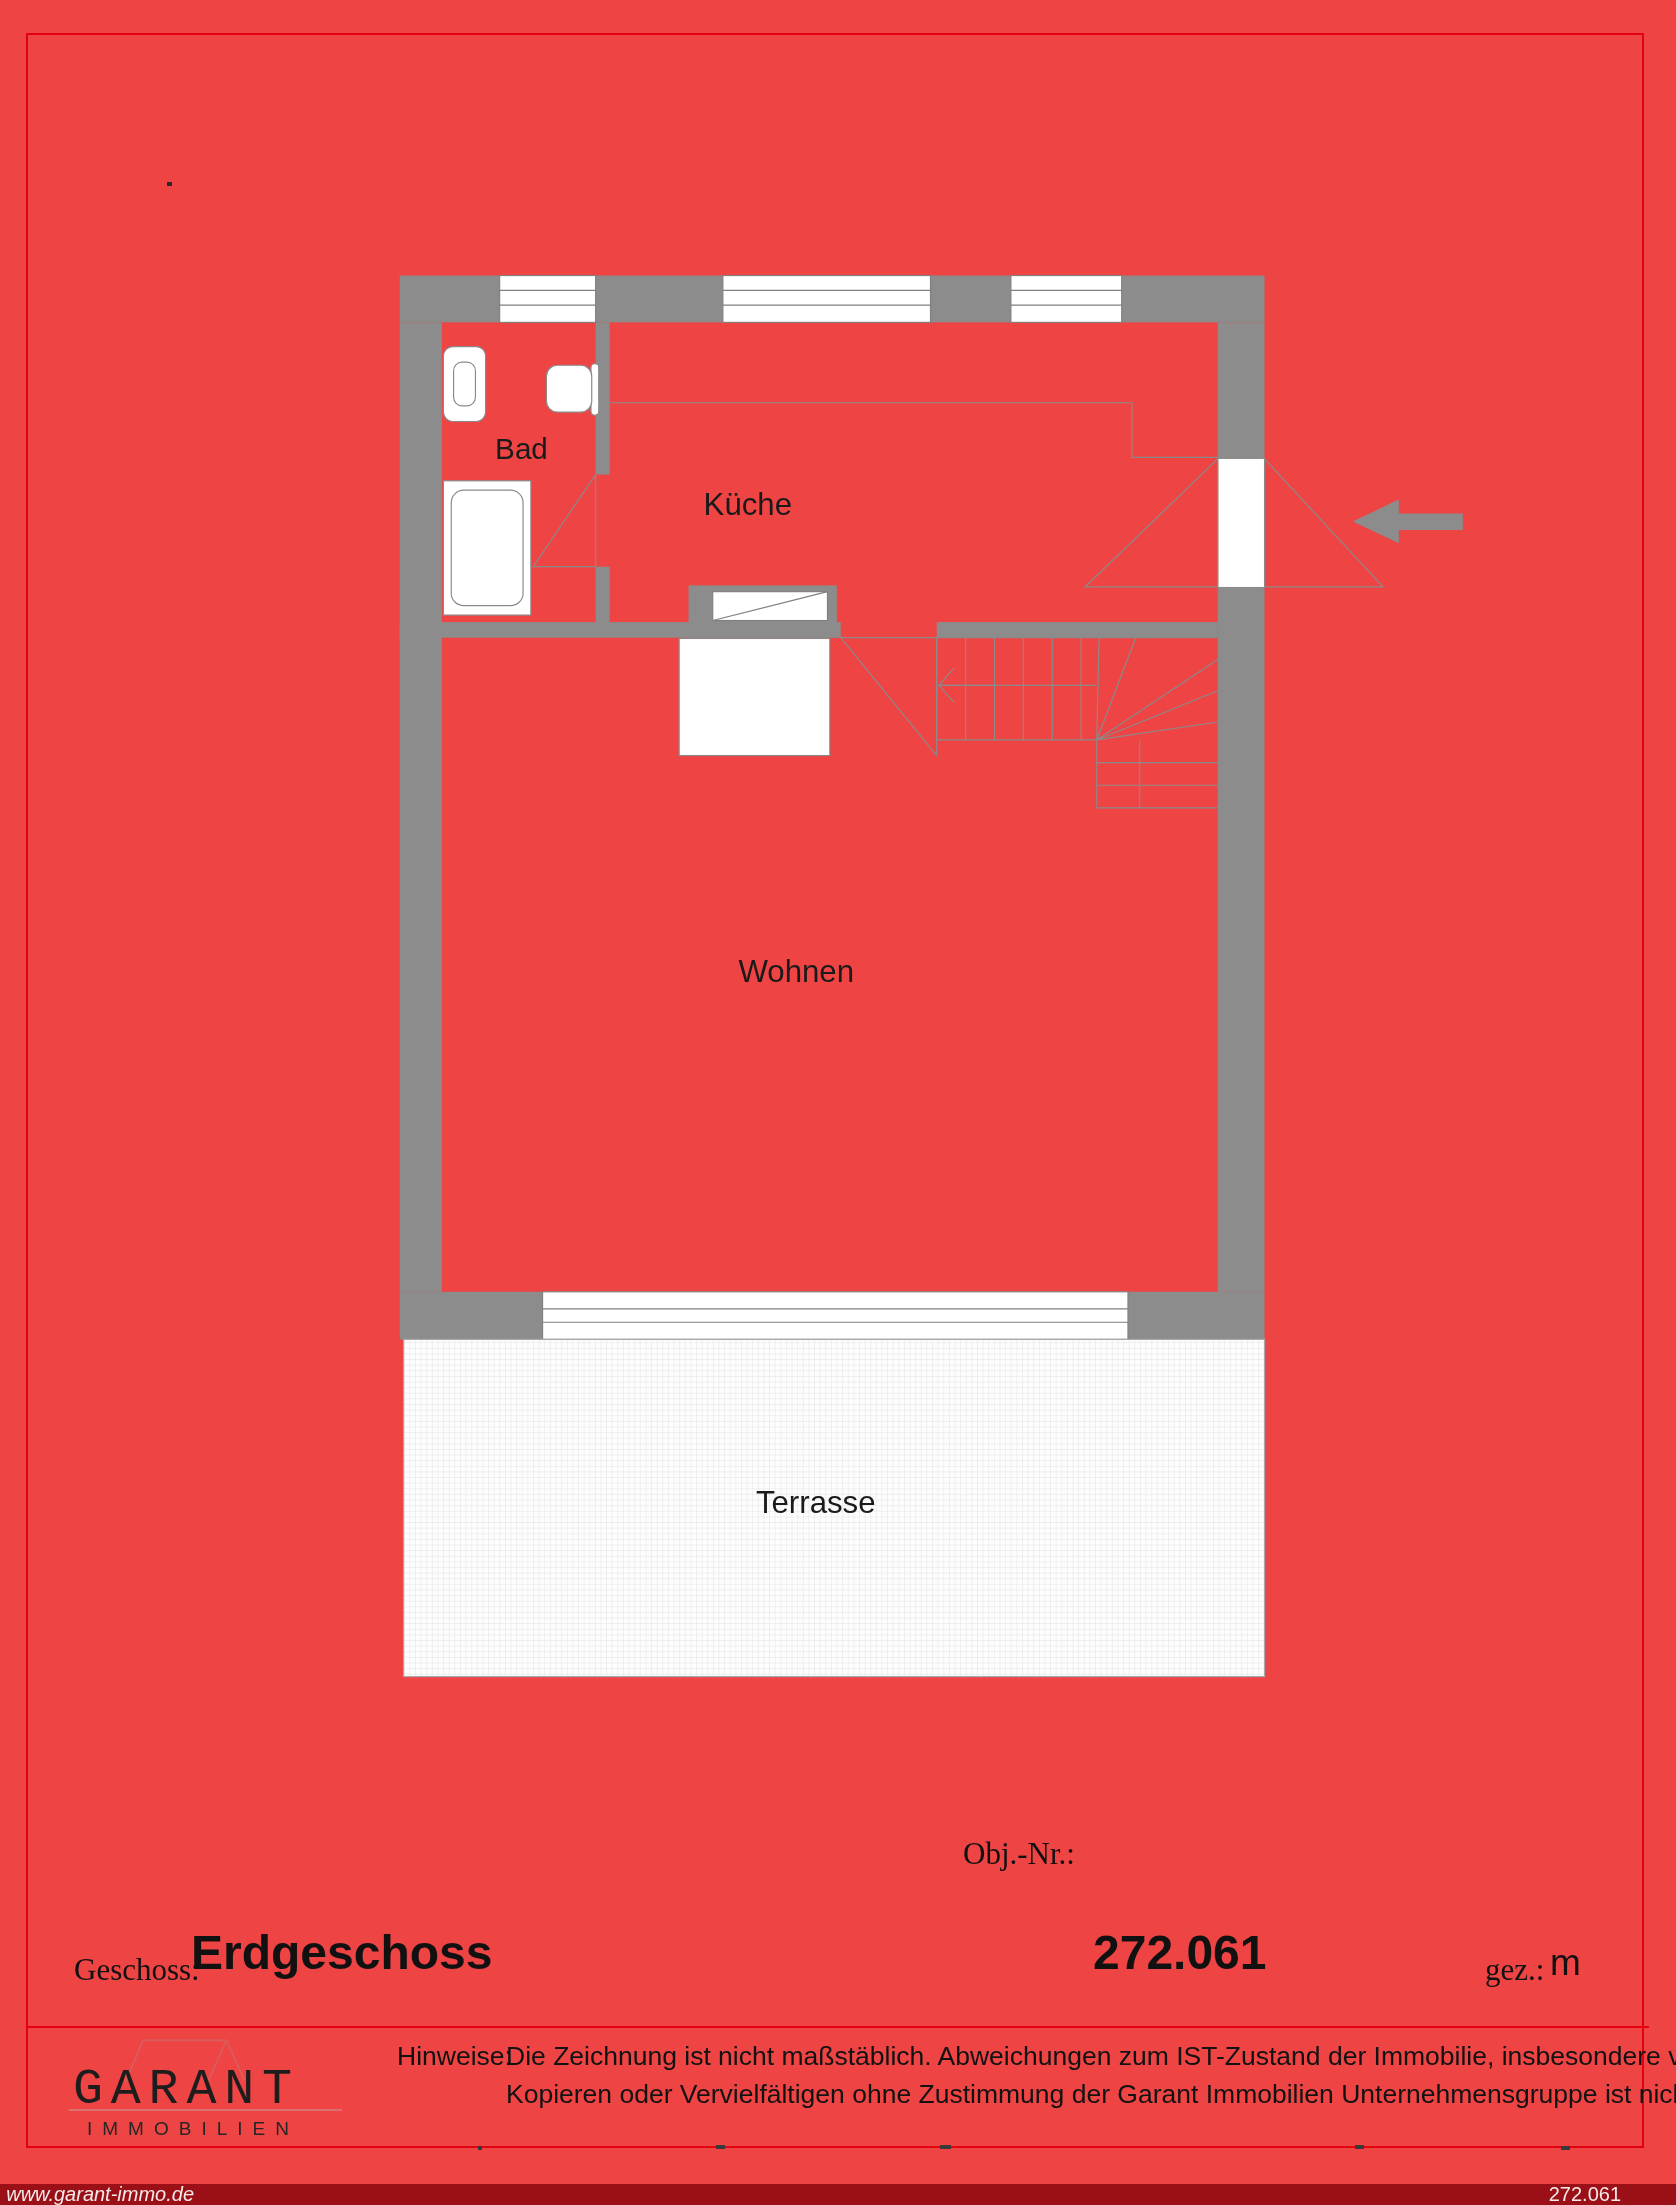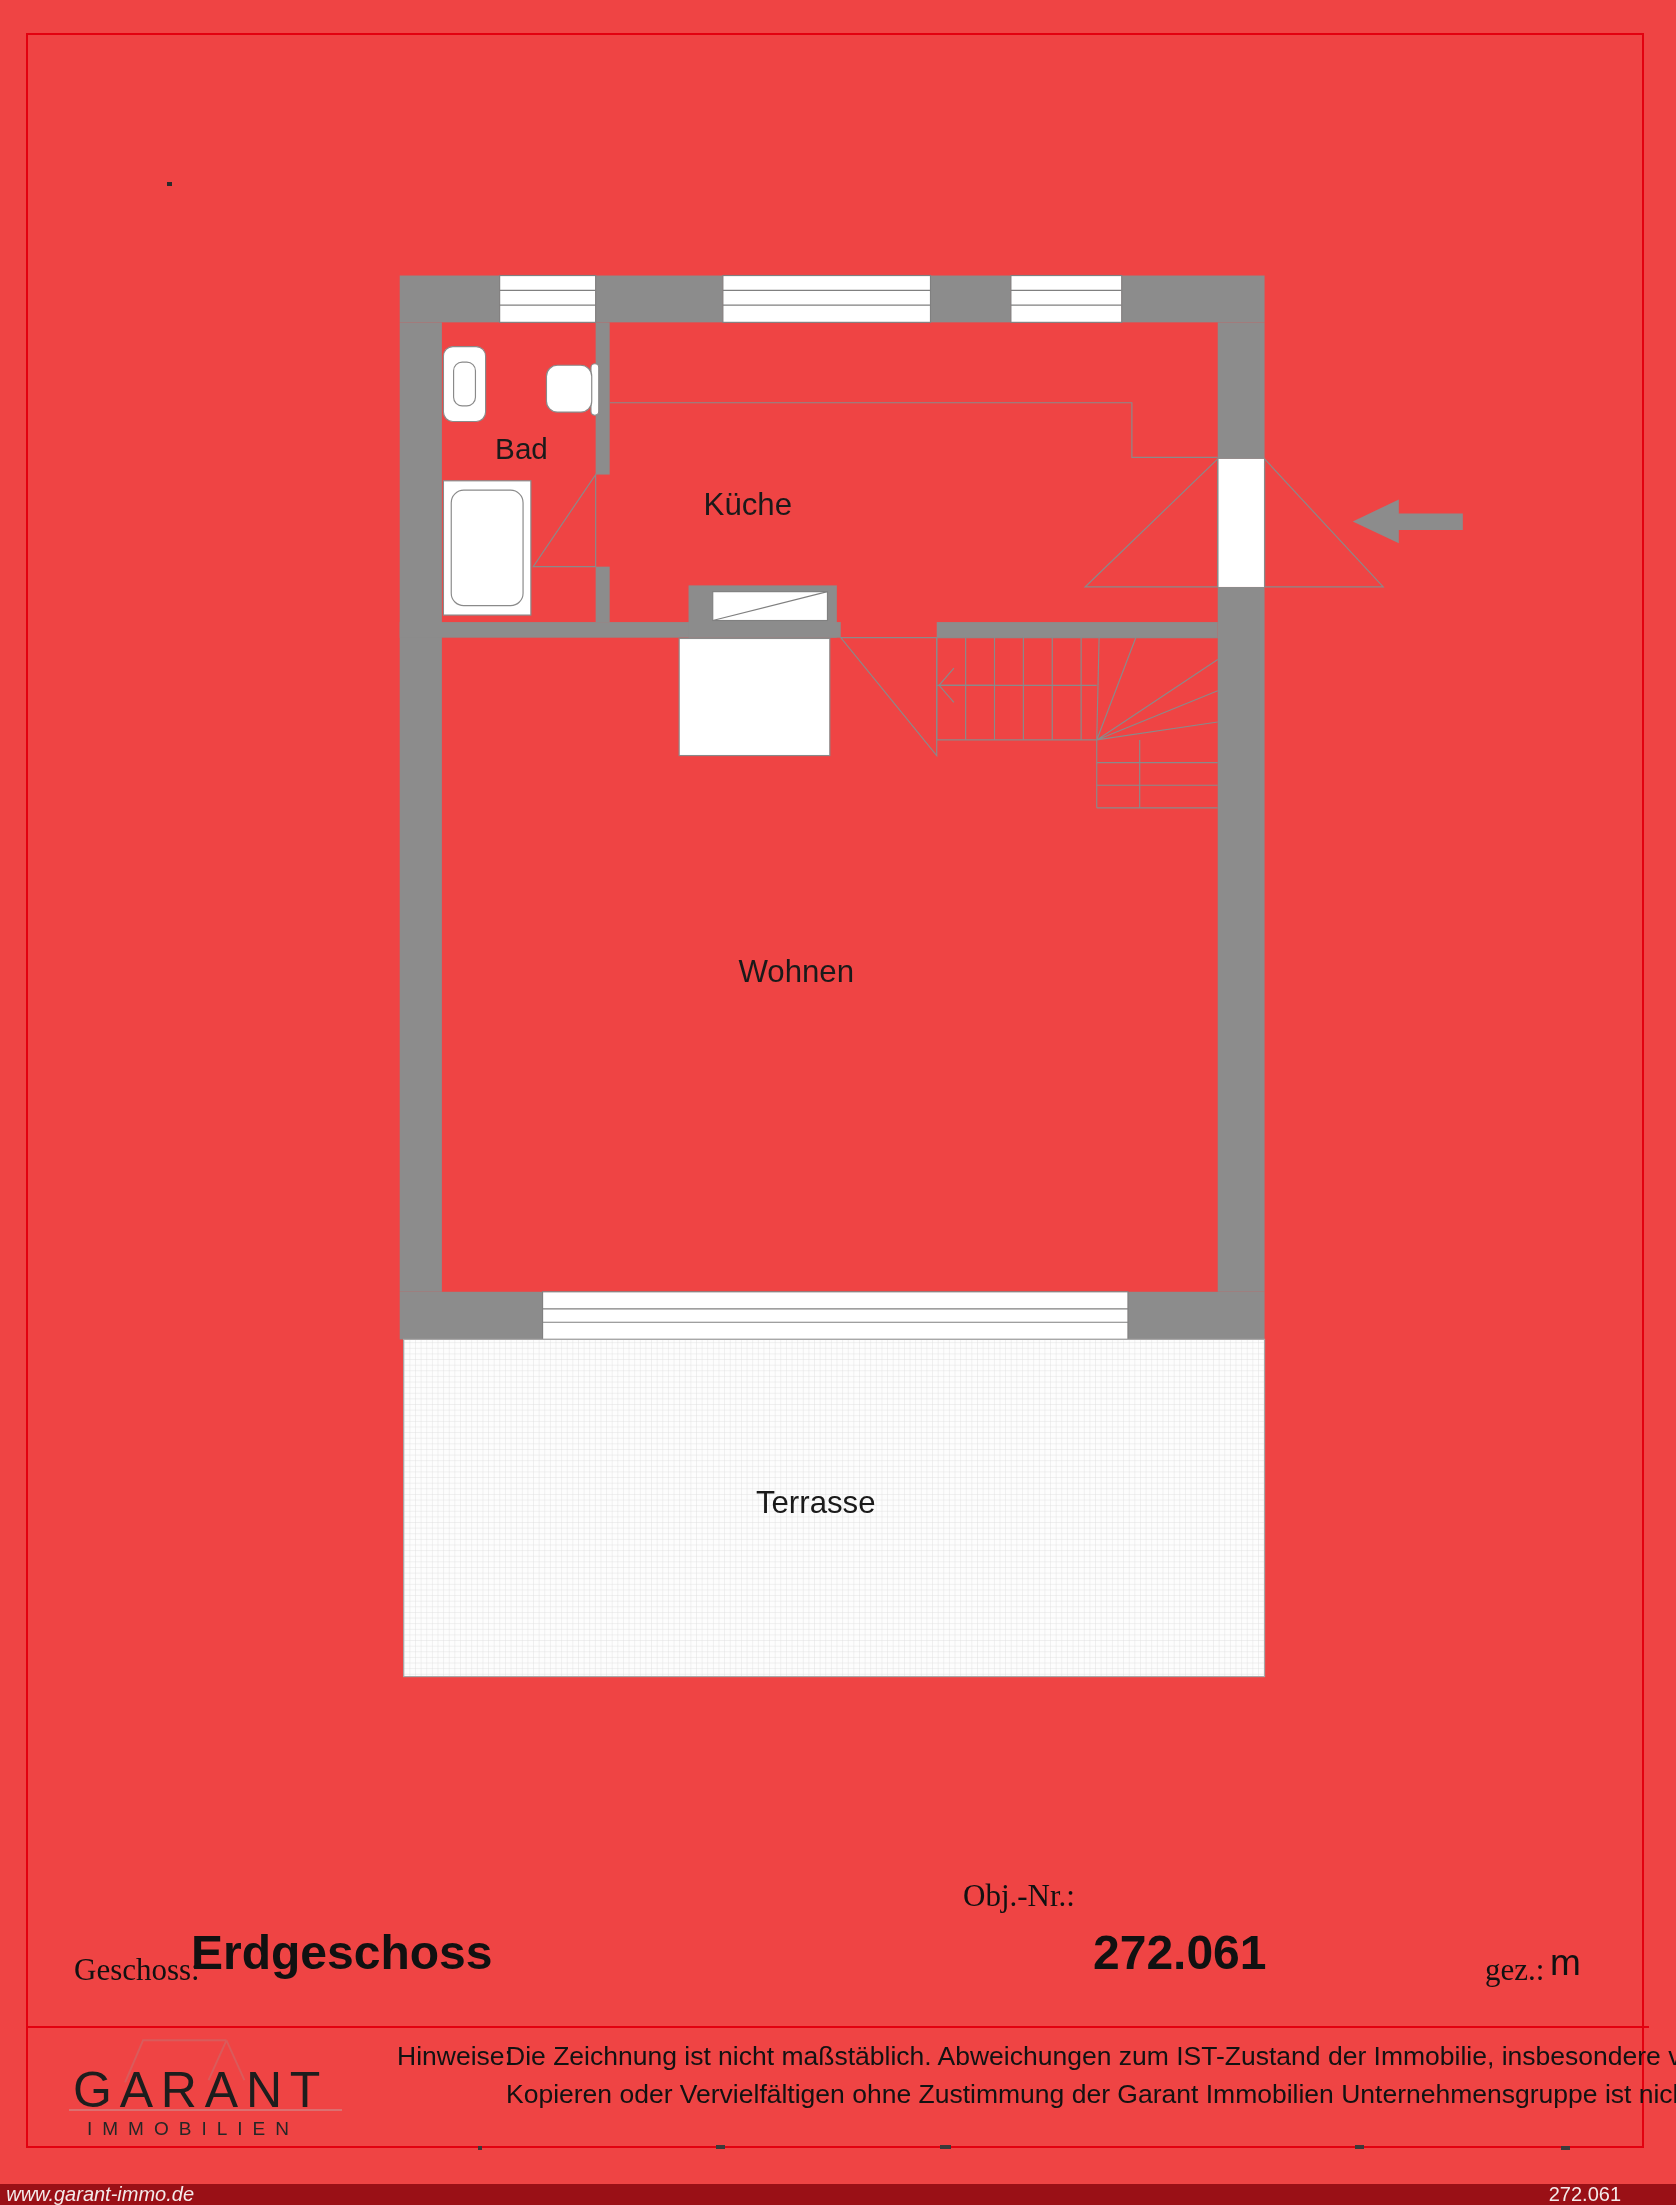--- a/index.html
+++ b/index.html
@@ -9,21 +9,21 @@
              border:2.3px solid #e3000f;box-sizing:border-box;}
   .red-sep{position:absolute;left:26px;top:2026px;width:1623px;height:2.3px;background:#e3000f;}
   .artifact-dot{position:absolute;left:167px;top:182px;width:4.7px;height:3.9px;background:#2b2b2b;}
   svg.plan{position:absolute;left:0;top:0;}
   
   .title-label{position:absolute;font-size:31px;color:#111;font-family:Liberation Serif, serif;}
   .title-big{position:absolute;font-size:48px;color:#111;font-weight:bold;}
   .title-med{position:absolute;font-size:37px;color:#111;}
   
   .logo-block{position:absolute;left:69px;top:2030px;width:290px;height:122px;}
-  .logo-name{position:absolute;left:3.1px;top:2061px;font-family:Liberation Sans, sans-serif;
+  .logo-name{position:absolute;left:3.1px;top:2061px;font-family:Liberation Mono, monospace;
              font-size:50px;letter-spacing:7.8px;color:#1d1d1d;}
   .logo-rule{position:absolute;left:69px;top:2109px;width:273px;height:1.6px;background:#db7070;}
   .logo-sub{position:absolute;left:87px;top:2118px;font-size:19px;letter-spacing:10px;color:#262626;}
   .notes{position:absolute;left:397px;top:2037px;width:1249px;font-size:26.5px;line-height:38px;color:#121212;}
   .notes-row{white-space:nowrap;}
   .notes-label{display:inline-block;width:109px;}
   .notes-indent{margin-left:109px;white-space:nowrap;}
   .fragment{position:absolute;height:3.9px;background:#3a3a3a;}
   
   .bottom-bar{position:absolute;left:0;top:2184px;width:1676px;height:21px;background:#9a1016;}
@@ -136,21 +136,21 @@
       <text x="668" y="588" font-size="38">Bad</text>
       <text x="958" y="660" font-size="40">Küche</text>
       <text x="1020" y="1258" font-size="40">Wohnen</text>
       <text x="1045" y="1938" font-size="40">Terrasse</text>
     </g>
   </svg>
 
   <div>
     <span class="title-label" style="left:74px;top:1952px;">Geschoss:</span>
     <span class="title-big" style="left:191px;top:1925px;">Erdgeschoss</span>
-    <span class="title-label" style="left:963px;top:1878px;">Obj.-Nr.:</span>
+    <span class="title-label" style="left:963px;top:1836px;">Obj.-Nr.:</span>
     <span class="title-big" style="left:1093px;top:1925px;">272.061</span>
     <span class="title-label" style="left:1485px;top:1952px;">gez.:</span>
     <span class="title-med" style="left:1550px;top:1942px;">m</span>
   </div>
 
   <div class="red-sep"></div>
 
   <div class="logo-block">
     <svg width="290" height="122" viewBox="0 0 372 156" style="position:absolute;left:0;top:0;">
       <path d="M72 67 L95 13 L202 13 M202 13 L179 64 M202 13 L225 64" stroke="#d95b5b" stroke-width="2.5" fill="none"></path>

